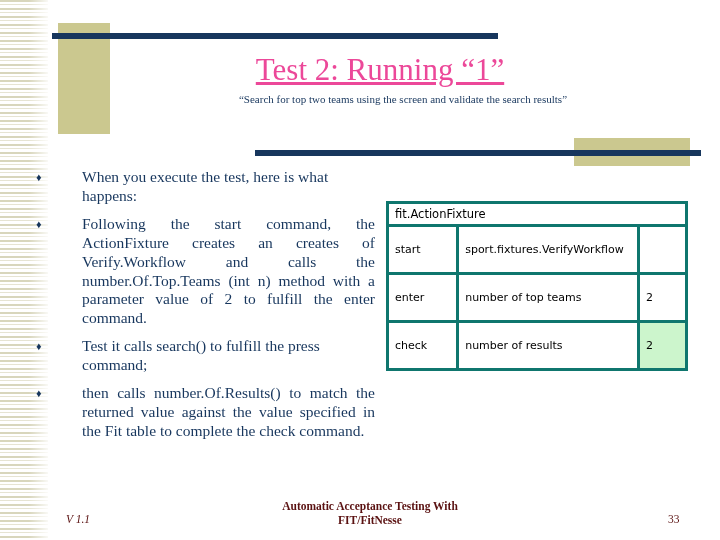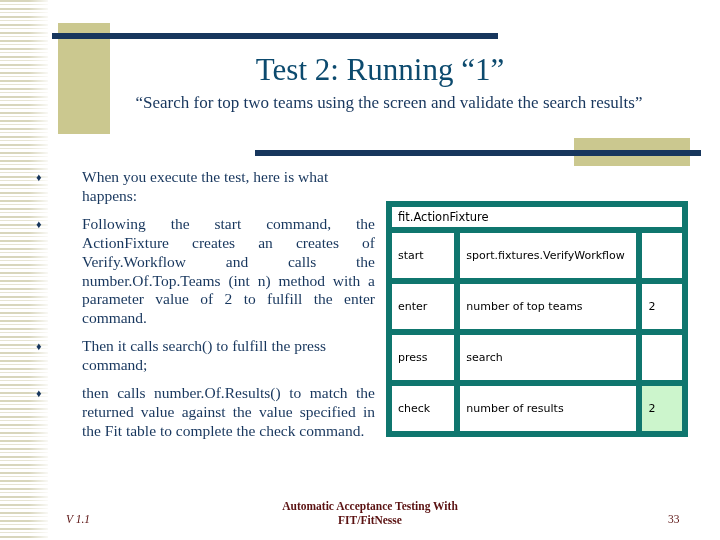--- a/index.html
+++ b/index.html
@@ -82,34 +82,35 @@
     height: 6px;
   }
 
   
   #title {
     position: absolute;
     left: 100px;
     top: 54px;
     width: 560px;
     text-align: center;
-    color: #0c4a6e;
+    color: #ec4899;
     font-size: 31px;
     line-height: 1.05;
     font-family: "Liberation Serif", "DejaVu Serif", serif;
     white-space: nowrap;
+    text-decoration: underline;
   }
   #subtitle {
     position: absolute;
-    left: 104px;
+    left: 118px;
     top: 92px;
     width: 570px;
     text-align: center;
     color: #17365d;
-    font-size: 17px;
+    font-size: 11px;
     line-height: 1.32;
     font-family: "Liberation Serif", "DejaVu Serif", serif;
   }
 
   
   #body-list {
     position: absolute;
     left: 30px;
     top: 168px;
     width: 345px;
@@ -143,21 +144,21 @@
     left: 386px;
     top: 201px;
     width: 302px;
     border-collapse: collapse;
     background: #ffffff;
     font-family: "DejaVu Sans", "Liberation Sans", sans-serif;
     font-size: 11px;
     color: #000000;
   }
   #fit-table td {
-    border: 6px solid #0f766e;
+    border: 3px solid #0f766e;
     padding: 3px 6px;
     vertical-align: middle;
     color: #000000;
   }
   #fit-table tr.header-row td {
     height: 14px;
     font-size: 11.5px;
   }
   #fit-table tr.body-row td {
     height: 39px;
@@ -213,21 +214,21 @@
       <div class="bullet-item">
         <span class="marker">♦</span>
         <span class="txt"><span>When you execute the test, here is what happens:</span></span>
       </div>
       <div class="bullet-item">
         <span class="marker">♦</span>
         <span class="txt just"><span>Following the start command, the ActionFixture creates an creates of Verify.Workflow and calls the </span><span class="bold">number.Of.Top.Teams    (int    n)</span><span> method with a parameter value of 2 to fulfill the enter command.</span></span>
       </div>
       <div class="bullet-item">
         <span class="marker">♦</span>
-        <span class="txt"><span>Then it calls </span><span class="bold">search()</span><span> to fulfill the press command;</span></span>
+        <span class="txt"><span>Test it calls </span><span class="bold">search()</span><span> to fulfill the press command;</span></span>
       </div>
       <div class="bullet-item">
         <span class="marker">♦</span>
         <span class="txt just"><span>then calls </span><span class="bold">number.Of.Results()</span><span> to match the returned value against the value specified in the Fit table to complete the check command.</span></span>
       </div>
     </div>
 
   <table id="fit-table">
     <tbody>
       <tr class="header-row">
@@ -237,25 +238,20 @@
           <td class="col-cmd">start</td>
           <td class="col-arg">sport.fixtures.VerifyWorkflow</td>
           <td class="col-val"></td>
         </tr>
         <tr class="body-row">
           <td class="col-cmd">enter</td>
           <td class="col-arg">number of top teams</td>
           <td class="col-val">2</td>
         </tr>
         <tr class="body-row">
-          <td class="col-cmd">press</td>
-          <td class="col-arg">search</td>
-          <td class="col-val"></td>
-        </tr>
-        <tr class="body-row">
           <td class="col-cmd">check</td>
           <td class="col-arg">number of results</td>
           <td class="col-val pass">2</td>
         </tr>
       </tbody>
   </table>
 
   <div class="footer-text" id="footer-version">V 1.1</div>
   <div class="footer-text" id="footer-center">
     <div>Automatic Acceptance Testing With</div>

